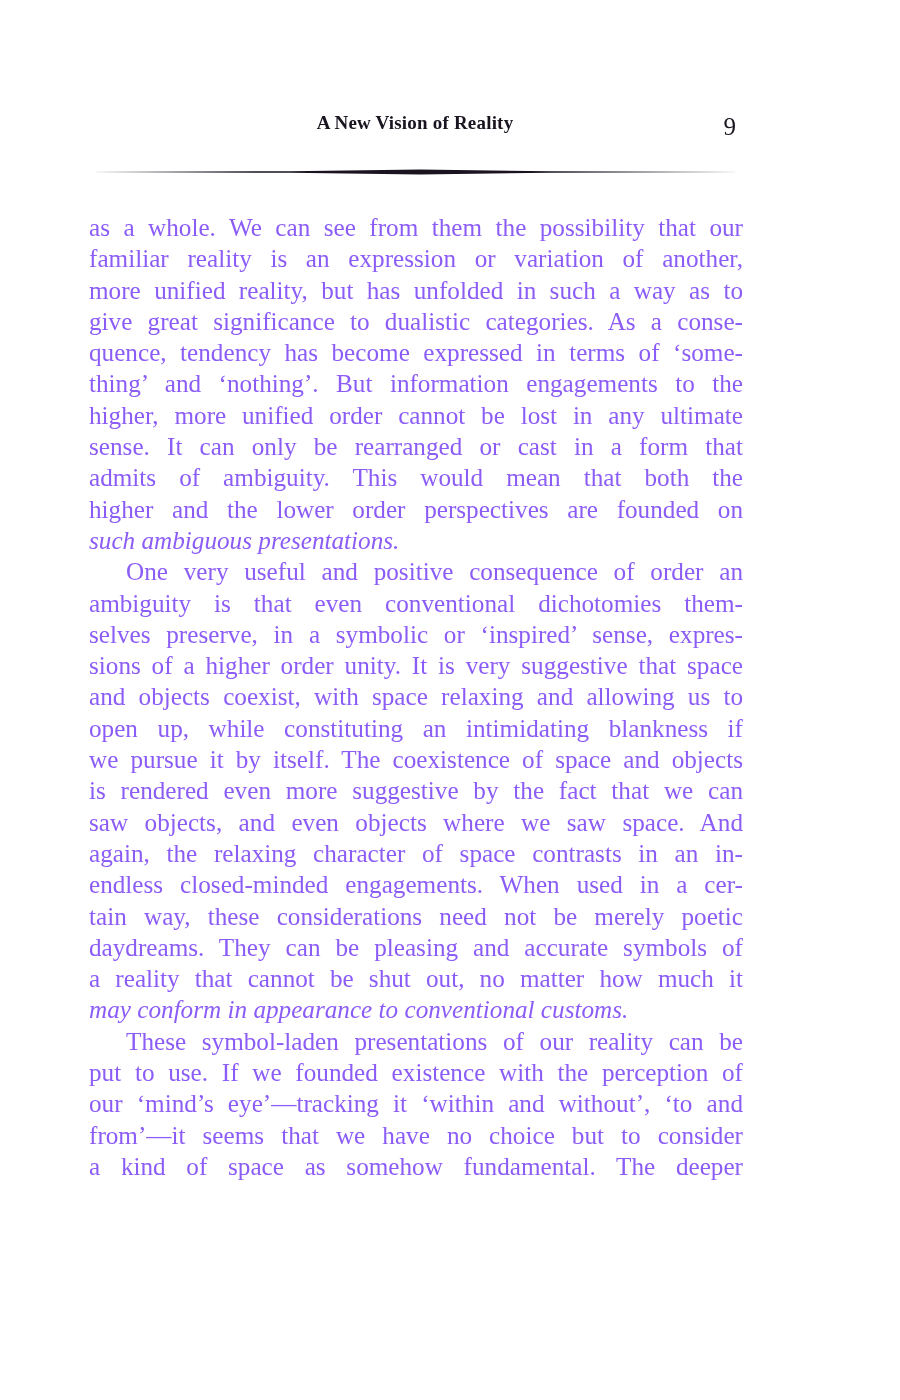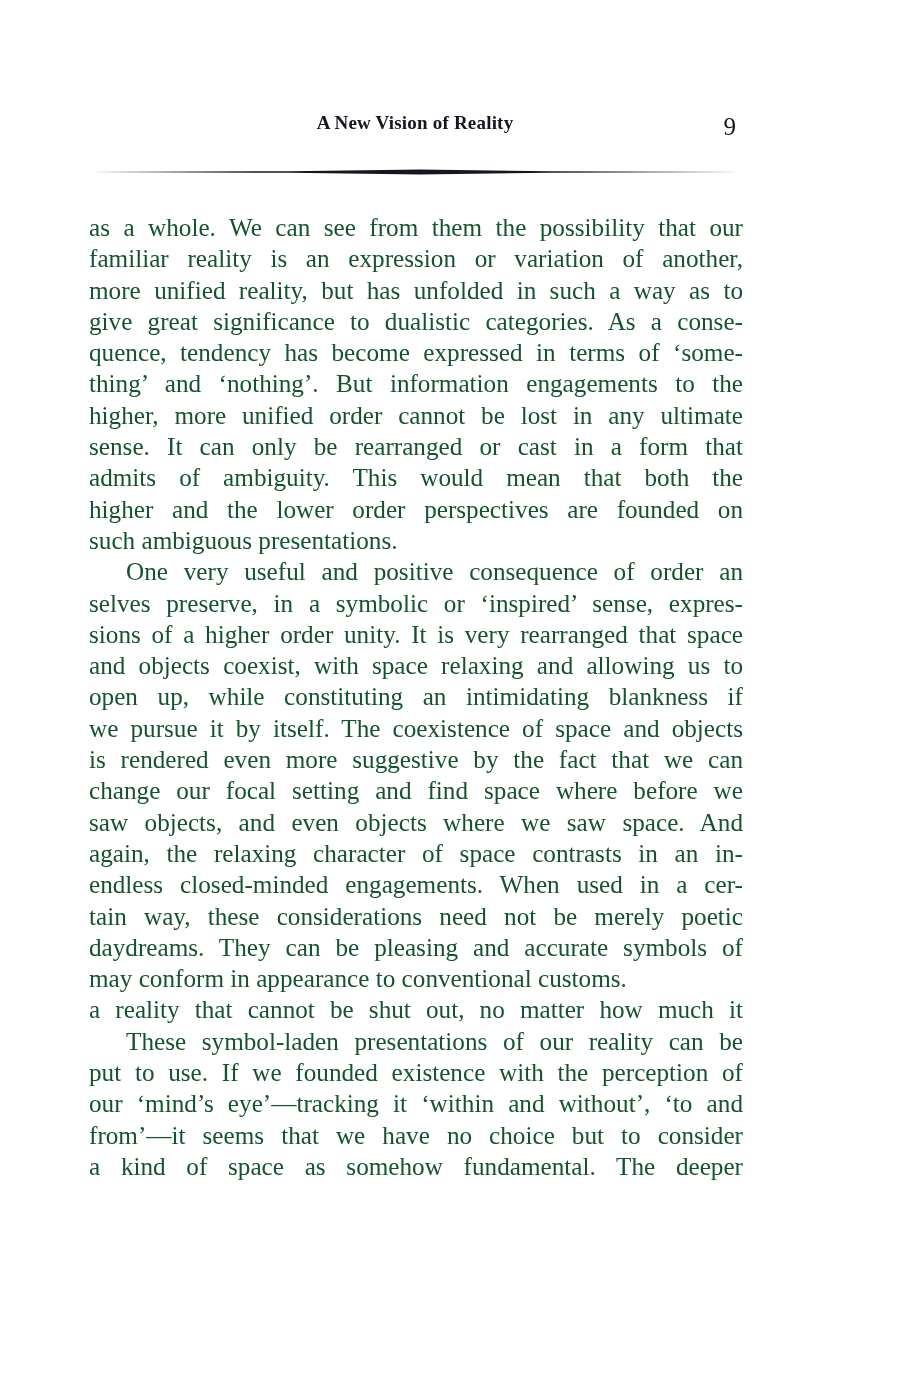--- a/index.html
+++ b/index.html
@@ -2,25 +2,25 @@
 <html><head>
 <meta charset="utf-8">
 <style>
   html, body { margin: 0; padding: 0; background: #ffffff; }
   body { width: 900px; height: 1400px; position: relative; overflow: hidden; }
   .page { position: absolute; left: 0; top: 0; width: 900px; height: 1400px; background: #fff; color: #1a1420; font-family: "DejaVu Serif", "Liberation Serif", serif; }
   .running-head { position: absolute; top: 112px; left: 90px; width: 650px; height: 40px; }
   .running-title { position: absolute; left: 0; right: 0; top: 0; text-align: center; font-family: "Liberation Serif", serif; font-size: 19px; font-weight: bold; letter-spacing: 0.2px; color: #1a1420; }
   .folio { position: absolute; right: 4px; top: 1px; font-family: "Liberation Serif", serif; font-size: 25px; color: #1a1420; }
   .rule { position: absolute; left: 90px; top: 169px; width: 652px; height: 6px; }
-  .body-text { position: absolute; left: 89px; top: 212px; width: 654px; font-family: "Liberation Serif", serif; font-size: 25.2px; line-height: 31.3px; text-align: justify; color: #14532d; hyphens: manual; }
+  .body-text { position: absolute; left: 89px; top: 212px; width: 654px; font-family: "Liberation Serif", serif; font-size: 25.2px; line-height: 31.3px; text-align: justify; color: #8b5cf6; hyphens: manual; }
   .para { margin: 0; text-indent: 0; }
   .para.indent { text-indent: 37px; }
   .line { display: block; text-align: justify; text-align-last: justify; white-space: nowrap; }
-  .line.last { text-align-last: left; }
+  .line.last { text-align-last: left; font-style: italic; }
 </style>
 </head>
 <body>
 
 <div class="page">
   <div class="running-head">
     <div class="running-title">A New Vision of Reality</div>
     <div class="folio">9</div>
   </div>
 
@@ -37,34 +37,34 @@
         <span class="line">quence, tendency has become expressed in terms of ‘some-</span>
         <span class="line">thing’ and ‘nothing’. But information engagements to the</span>
         <span class="line">higher, more unified order cannot be lost in any ultimate</span>
         <span class="line">sense. It can only be rearranged or cast in a form that</span>
         <span class="line">admits of ambiguity. This would mean that both the</span>
         <span class="line">higher and the lower order perspectives are founded on</span>
         <span class="line last">such ambiguous presentations.</span>
       </p>
     <p class="para indent" id="p1" style="text-indent: 0px;">
         <span class="line" style="text-indent: 37px;">One very useful and positive consequence of order an</span>
+        <span class="line">ambiguity is that even conventional dichotomies them-</span>
         <span class="line">selves preserve, in a symbolic or ‘inspired’ sense, expres-</span>
-        <span class="line">sions of a higher order unity. It is very rearranged that space</span>
+        <span class="line">sions of a higher order unity. It is very suggestive that space</span>
         <span class="line">and objects coexist, with space relaxing and allowing us to</span>
         <span class="line">open up, while constituting an intimidating blankness if</span>
         <span class="line">we pursue it by itself. The coexistence of space and objects</span>
         <span class="line">is rendered even more suggestive by the fact that we can</span>
-        <span class="line">change our focal setting and find space where before we</span>
         <span class="line">saw objects, and even objects where we saw space. And</span>
         <span class="line">again, the relaxing character of space contrasts in an in-</span>
         <span class="line">endless closed-minded engagements. When used in a cer-</span>
         <span class="line">tain way, these considerations need not be merely poetic</span>
         <span class="line">daydreams. They can be pleasing and accurate symbols of</span>
+        <span class="line">a reality that cannot be shut out, no matter how much it</span>
         <span class="line last">may conform in appearance to conventional customs.</span>
-        <span class="line">a reality that cannot be shut out, no matter how much it</span>
       </p>
     <p class="para indent" id="p2" style="text-indent: 0px;">
         <span class="line" style="text-indent: 37px;">These symbol-laden presentations of our reality can be</span>
         <span class="line">put to use. If we founded existence with the perception of</span>
         <span class="line">our ‘mind’s eye’—tracking it ‘within and without’, ‘to and</span>
         <span class="line">from’—it seems that we have no choice but to consider</span>
         <span class="line">a kind of space as somehow fundamental. The deeper</span>
       </p>
   </div>
 </div>

